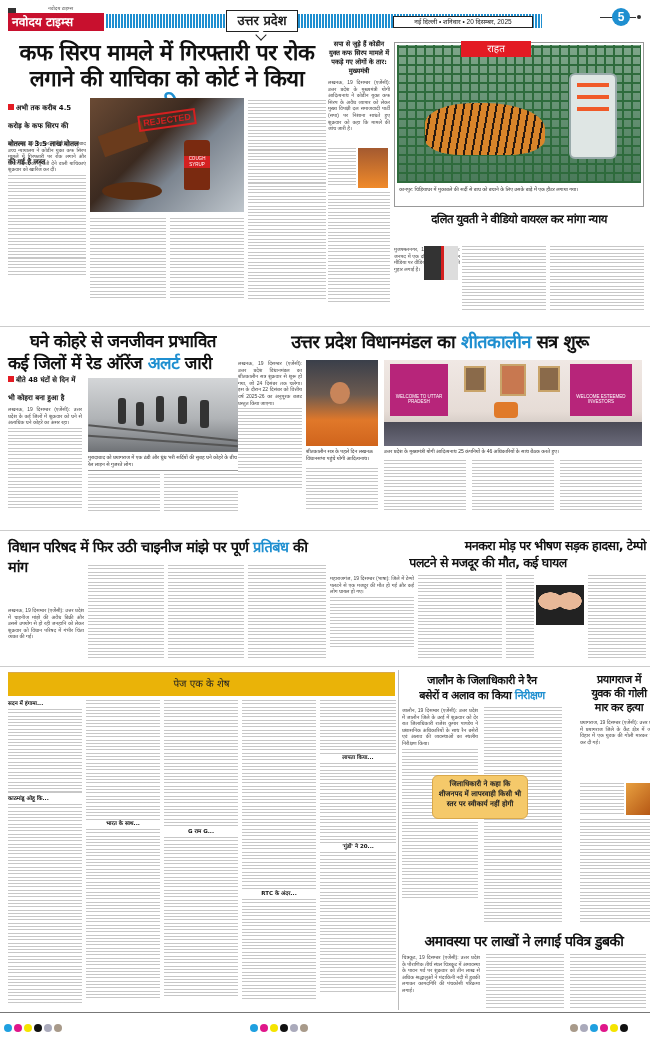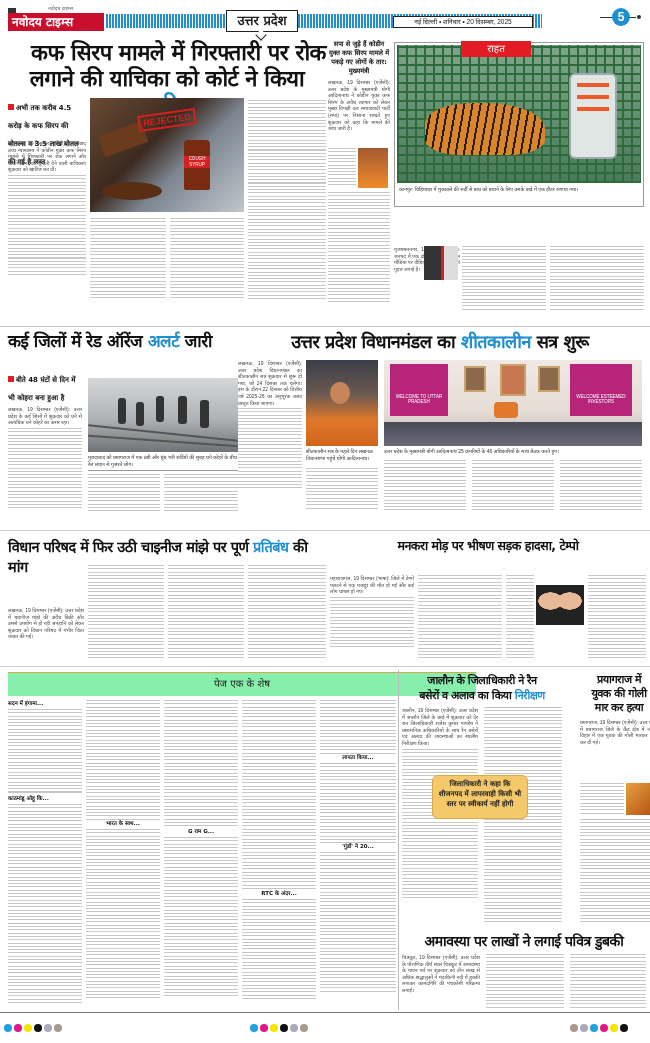--- a/index.html
+++ b/index.html
@@ -39,21 +39,21 @@
   <div class="abs stripe"></div>
   <div class="abs section-box">उत्तर प्रदेश</div>
   <div class="abs section-notch"></div>
   <div class="abs dateline">नई दिल्ली • शनिवार • 20 दिसम्बर, 2025</div>
   <div class="abs pageline"></div>
   <div class="abs pagecircle">5</div>
   <div class="abs pagedot"></div>
 </div>
 
 <div class="abs" style="left:8px;top:40px;width:318px;height:260px">
-  <div class="hl" style="font-size:22px;line-height:26px;text-align:right">कफ सिरप मामले में गिरफ्तारी पर रोक</div>
+  <div class="hl" style="font-size:22px;line-height:26px;text-align:center">कफ सिरप मामले में गिरफ्तारी पर रोक</div>
   <div class="hl" style="font-size:22px;line-height:26px;text-align:center"><span>लगाने की याचिका को कोर्ट ने किया </span><span class="blue">खारिज</span></div>
   <div class="abs" style="left:0;top:56px;width:78px">
     <span class="bullet"></span><span class="subhead" style="font-size:7px;line-height:10px">अभी तक करीब 4.5 करोड़ के कफ सिरप की बोतल्स व 3.5 लाख बोतल की गई है जब्त</span>
   </div>
   <div class="abs txt" style="left:0;top:100px;width:78px;height:160px"><span>प्रयागराज, 19 दिसम्बर (एजेंसी):</span> <span>इलाहाबाद उच्च न्यायालय ने कोडीन युक्त कफ सिरप मामले में गिरफ्तारी पर रोक लगाने और प्राथमिकियों को चुनौती देने वाली याचिकाएं शुक्रवार को खारिज कर दीं।</span><div class="filler" style="height:100px;margin-top:2px"></div></div>
   <div class="abs img" style="left:82px;top:58px;width:154px;height:114px;background:linear-gradient(135deg,#6a4a34 0%,#3b2a20 40%,#7c8590 60%,#bfc6cc 100%)">
     <div class="abs" style="left:10px;top:30px;width:46px;height:22px;background:#6a3b1c;transform:rotate(-20deg)"></div>
     <div class="abs" style="left:12px;top:84px;width:60px;height:18px;background:#5a2e12;border-radius:50%"></div>
     <div class="abs" style="left:48px;top:14px;border:2px solid #d42020;color:#d42020;font-size:9px;font-weight:bold;padding:1px 3px;transform:rotate(-8deg)">REJECTED</div>
     <div class="abs" style="left:94px;top:42px;width:26px;height:50px;background:#7a2a10;border-radius:4px 4px 2px 2px">
@@ -86,27 +86,29 @@
       <div style="margin:8px 6px;height:4px;background:#f05a28"></div>
         <div style="margin:8px 6px;height:4px;background:#f05a28"></div>
         <div style="margin:8px 6px;height:4px;background:#f05a28"></div>
     </div>
   </div>
   <div class="abs" style="left:66px;top:-2px;width:70px;height:16px;background:#e31b23;color:#fff;font-size:10px;text-align:center;line-height:16px;font-family:'DejaVu Sans',sans-serif">राहत</div>
   <div class="abs caption" style="left:4px;top:143px;width:242px">कानपुर: चिड़ियाघर में मुकाबले की सर्दी से बाघ को बचाने के लिए उसके बाड़े में एक हीटर लगाया गया।</div>
 </div>
 
 <div class="abs" style="left:394px;top:212px;width:250px;height:100px">
+  <div class="hl" style="font-size:11.5px;line-height:15px;text-align:center">दलित युवती ने वीडियो वायरल कर मांगा न्याय</div>
   <div class="abs txt" style="left:0;top:34px;width:66px;height:66px"><span>मुजफ्फरनगर, 19 दिसम्बर (भाषा):</span> <span>जनपद में एक दलित युवती ने सोशल मीडिया पर वीडियो जारी कर न्याय की गुहार लगाई है।</span></div>
   <div class="abs img" style="left:30px;top:34px;width:34px;height:34px;background:linear-gradient(90deg,#333 0 50%,#d42020 50% 60%,#ddd 60%)"></div>
   <div class="abs filler" style="left:68px;top:34px;width:84px;height:66px"></div>
   <div class="abs filler" style="left:156px;top:34px;width:94px;height:66px"></div>
 </div>
 
 <div class="abs" style="left:8px;top:330px;width:230px;height:182px">
+  <div class="hl" style="font-size:17px;line-height:22px;text-align:center">घने कोहरे से जनजीवन प्रभावित</div>
   <div class="hl" style="font-size:17px;line-height:22px;"><span>कई जिलों में रेड ऑरेंज </span><span class="blue">अलर्ट</span><span> जारी</span></div>
   <div class="abs" style="left:0;top:38px;width:74px"><span class="bullet"></span><span class="subhead" style="font-size:7px;line-height:10px">बीते 48 घंटों से दिन में भी कोहरा बना हुआ है</span></div>
   <div class="abs txt" style="left:0;top:76px;width:74px;height:108px"><span>लखनऊ, 19 दिसम्बर (एजेंसी):</span> <span>उत्तर प्रदेश के कई जिलों में शुक्रवार को घने से अत्यधिक घने कोहरे का असर रहा।</span><div class="filler" style="height:80px;margin-top:2px"></div></div>
   <div class="abs img" style="left:80px;top:48px;width:150px;height:74px;background:linear-gradient(180deg,#d4d6d8 0%,#b0b3b6 55%,#6f7276 100%)">
     <div class="abs" style="left:0;top:54px;width:150px;height:2px;background:#555;transform:rotate(6deg)"></div>
     <div class="abs" style="left:0;top:62px;width:150px;height:2px;background:#555;transform:rotate(4deg)"></div>
     <div class="abs" style="left:30px;top:20px;width:8px;height:26px;background:#333;border-radius:3px"></div>
     <div class="abs" style="left:48px;top:24px;width:8px;height:24px;background:#333;border-radius:3px"></div>
     <div class="abs" style="left:68px;top:18px;width:8px;height:26px;background:#333;border-radius:3px"></div>
     <div class="abs" style="left:90px;top:18px;width:9px;height:28px;background:#333;border-radius:3px"></div>
@@ -143,29 +145,30 @@
 
 <div class="abs" style="left:8px;top:537px;width:318px;height:124px">
   <div class="hl" style="font-size:14.5px;line-height:20px"><span>विधान परिषद में फिर उठी चाइनीज मांझे पर पूर्ण </span><span class="blue">प्रतिबंध</span><span> की मांग</span></div>
   <div class="abs txt" style="left:0;top:70px;width:76px;height:54px"><span>लखनऊ, 19 दिसम्बर (एजेंसी):</span> <span>उत्तर प्रदेश में चाइनीज मांझे की अवैध बिक्री और उससे उपयोग से हो रही जनहानि को लेकर शुक्रवार को विधान परिषद में गंभीर चिंता व्यक्त की गई।</span></div>
   <div class="abs filler" style="left:80px;top:28px;width:76px;height:96px"></div>
   <div class="abs filler" style="left:160px;top:28px;width:76px;height:96px"></div>
   <div class="abs filler" style="left:240px;top:28px;width:78px;height:96px"></div>
 </div>
 
 <div class="abs" style="left:330px;top:537px;width:316px;height:124px">
-  <div class="hl" style="font-size:12.5px;line-height:17px;text-align:center">मनकरा मोड़ पर भीषण सड़क हादसा, टेम्पो</div>
+  <div class="hl" style="font-size:12.5px;line-height:17px;text-align:right">मनकरा मोड़ पर भीषण सड़क हादसा, टेम्पो</div>
+  <div class="hl" style="font-size:12.5px;line-height:17px;text-align:center">पलटने से मजदूर की मौत, कई घायल</div>
   <div class="abs txt" style="left:0;top:38px;width:84px;height:86px"><span>महाराजगंज, 19 दिसम्बर (भाषा):</span> <span>जिले में टेम्पो पलटने से एक मजदूर की मौत हो गई और कई लोग घायल हो गए।</span><div class="filler" style="height:50px;margin-top:2px"></div></div>
   <div class="abs filler" style="left:88px;top:38px;width:84px;height:86px"></div>
   <div class="abs img" style="left:206px;top:48px;width:48px;height:40px;background:radial-gradient(ellipse at 30% 40%,#e8b898 0 25%,transparent 26%),radial-gradient(ellipse at 70% 40%,#e8b898 0 25%,transparent 26%),#222"></div>
   <div class="abs filler" style="left:176px;top:38px;width:28px;height:86px"></div>
   <div class="abs filler" style="left:258px;top:38px;width:58px;height:86px"></div>
 </div>
 
-<div class="abs" style="left:8px;top:672px;width:468px;height:24px;background:#86efac;border-top:1px solid #d8a84a">
+<div class="abs" style="left:8px;top:672px;width:387px;height:24px;background:#eab308;border-top:1px solid #d8a84a">
   <div style="text-align:center;font-size:10px;line-height:22px;font-family:'DejaVu Sans',sans-serif;color:#222">पेज एक के शेष</div>
 </div>
 <div class="abs" style="left:8px;top:700px;width:388px;height:300px">
   <div class="abs" style="left:0;top:0;width:74px;height:300px">
     <div class="subhead" style="font-size:5.5px;line-height:7px">सदन में हंगामा...</div>
     <div class="filler" style="height:86px;margin-top:2px"></div>
     <div class="subhead" style="font-size:5.5px;line-height:7px">काठमांडू ओहू कि...</div>
     <div class="filler" style="height:200px;margin-top:2px"></div>
   </div>
   <div class="abs" style="left:78px;top:0;width:74px;height:300px">

